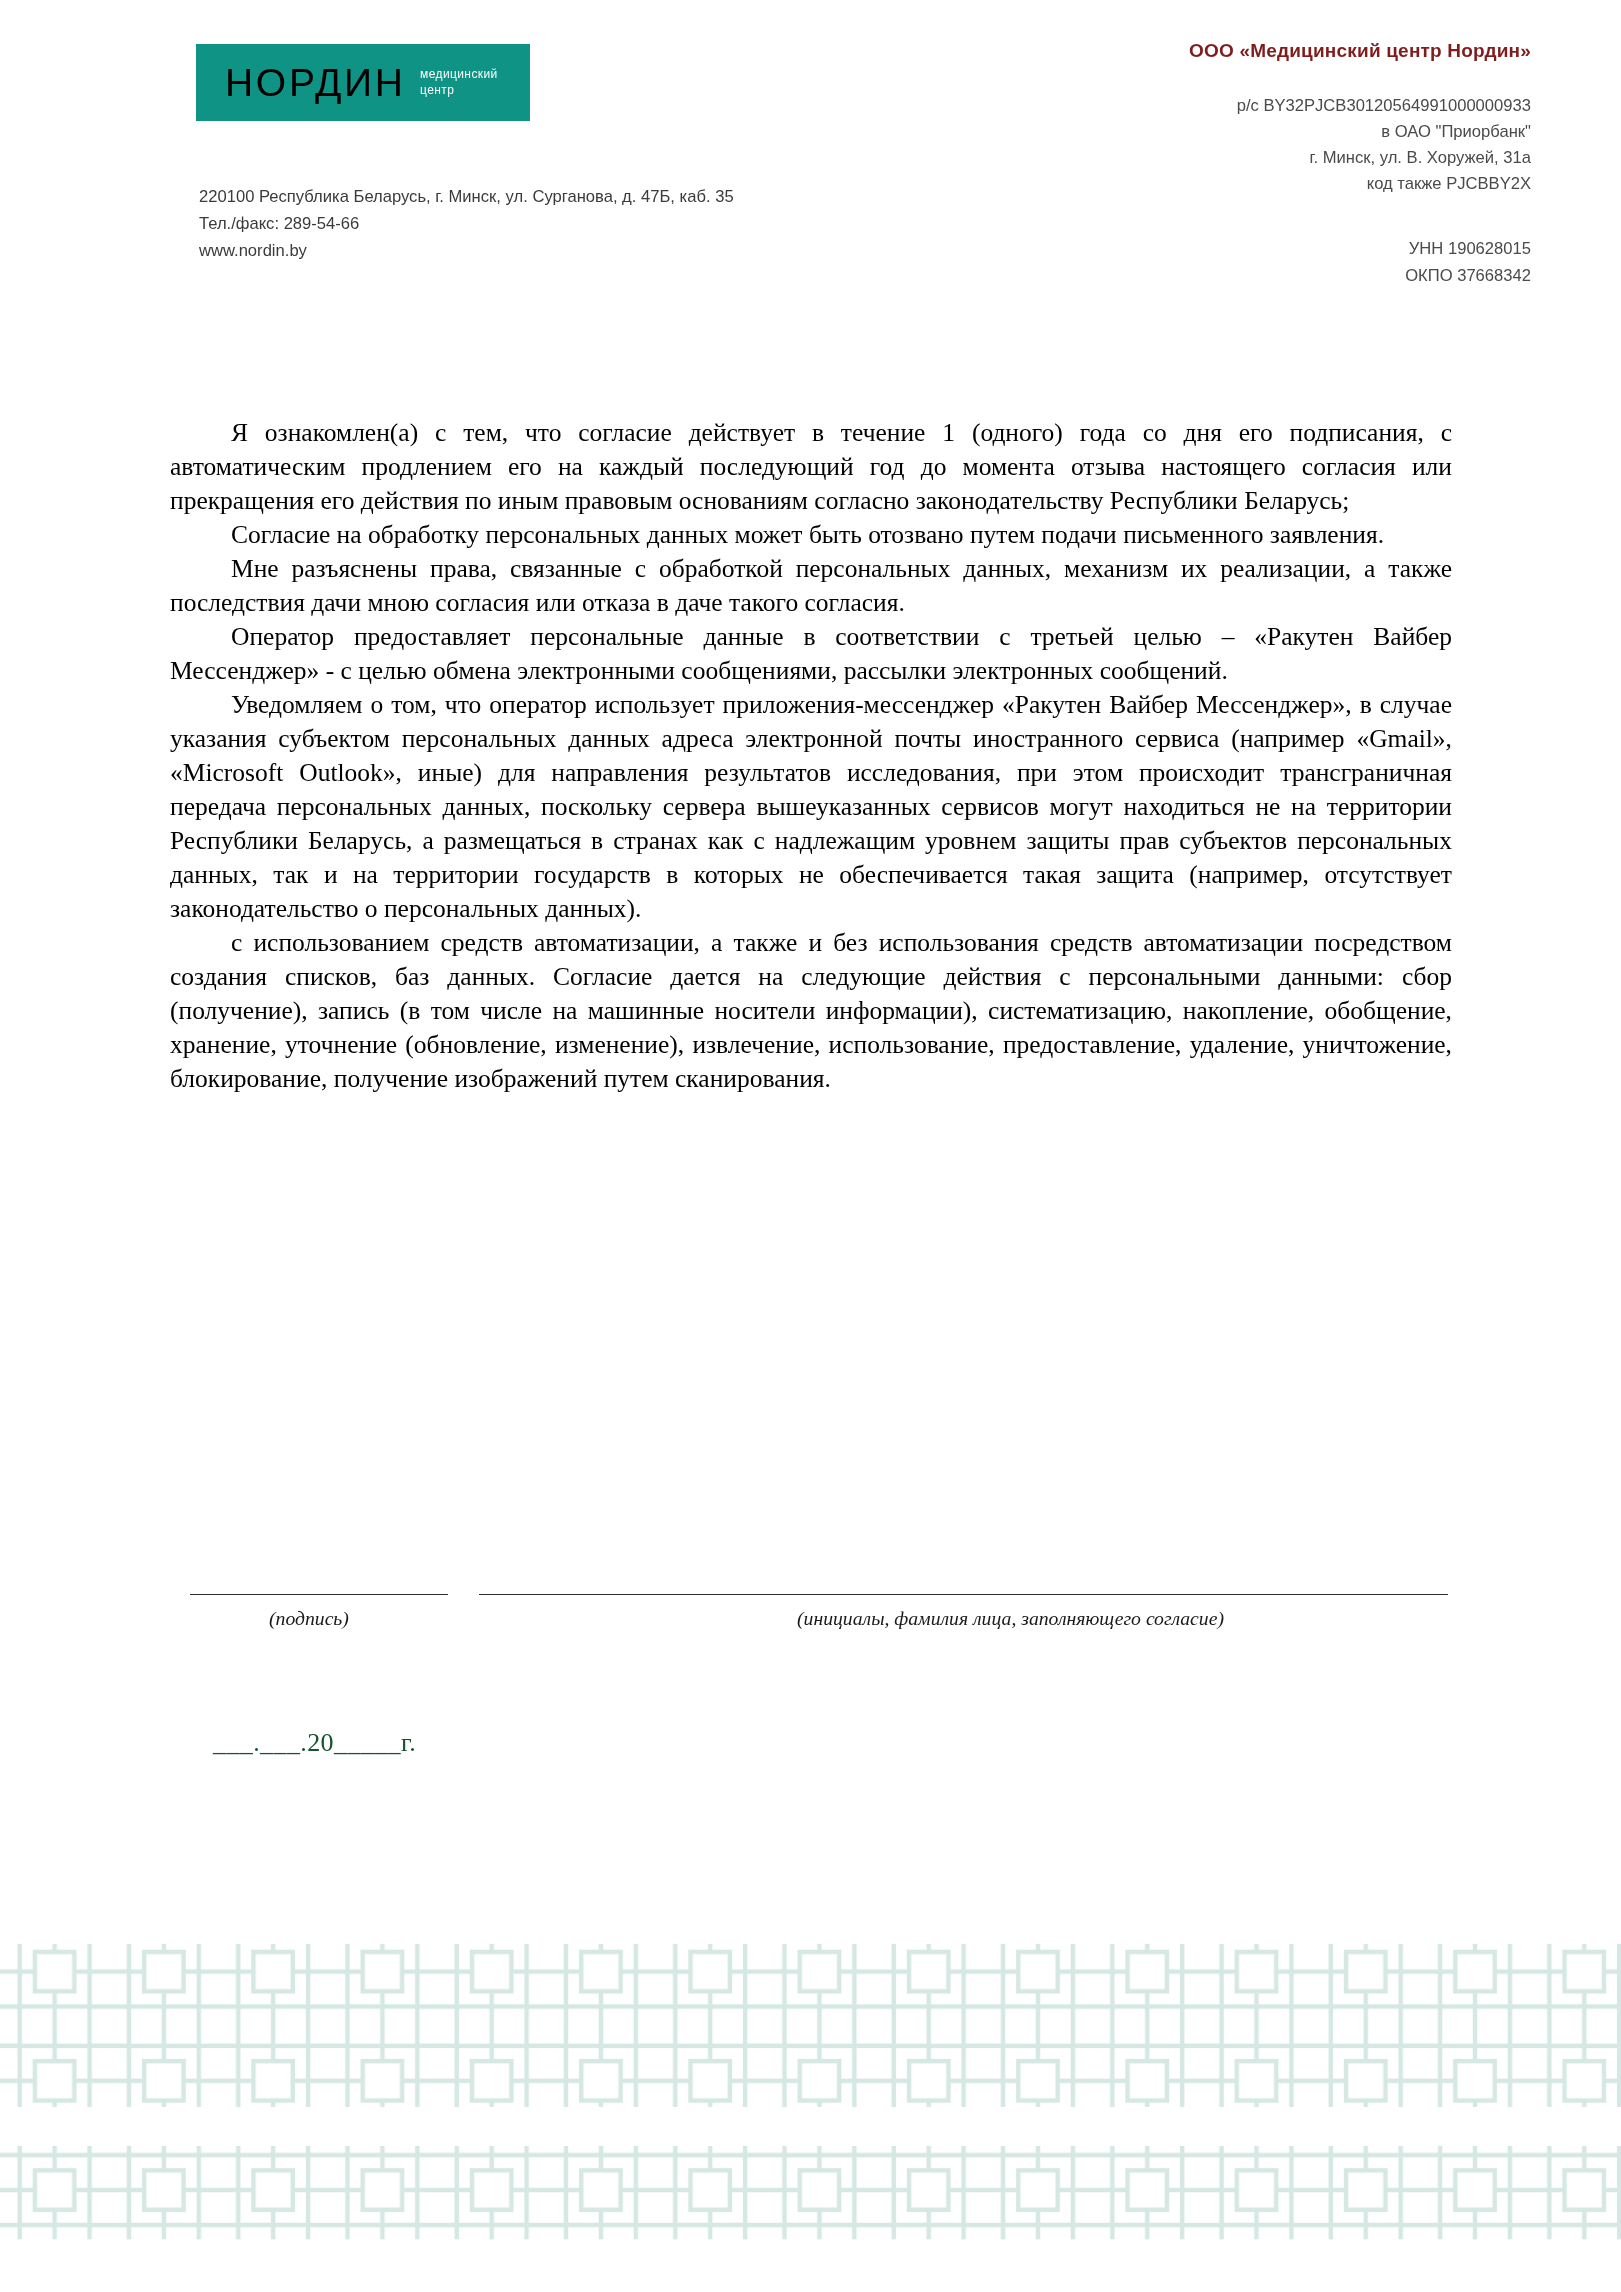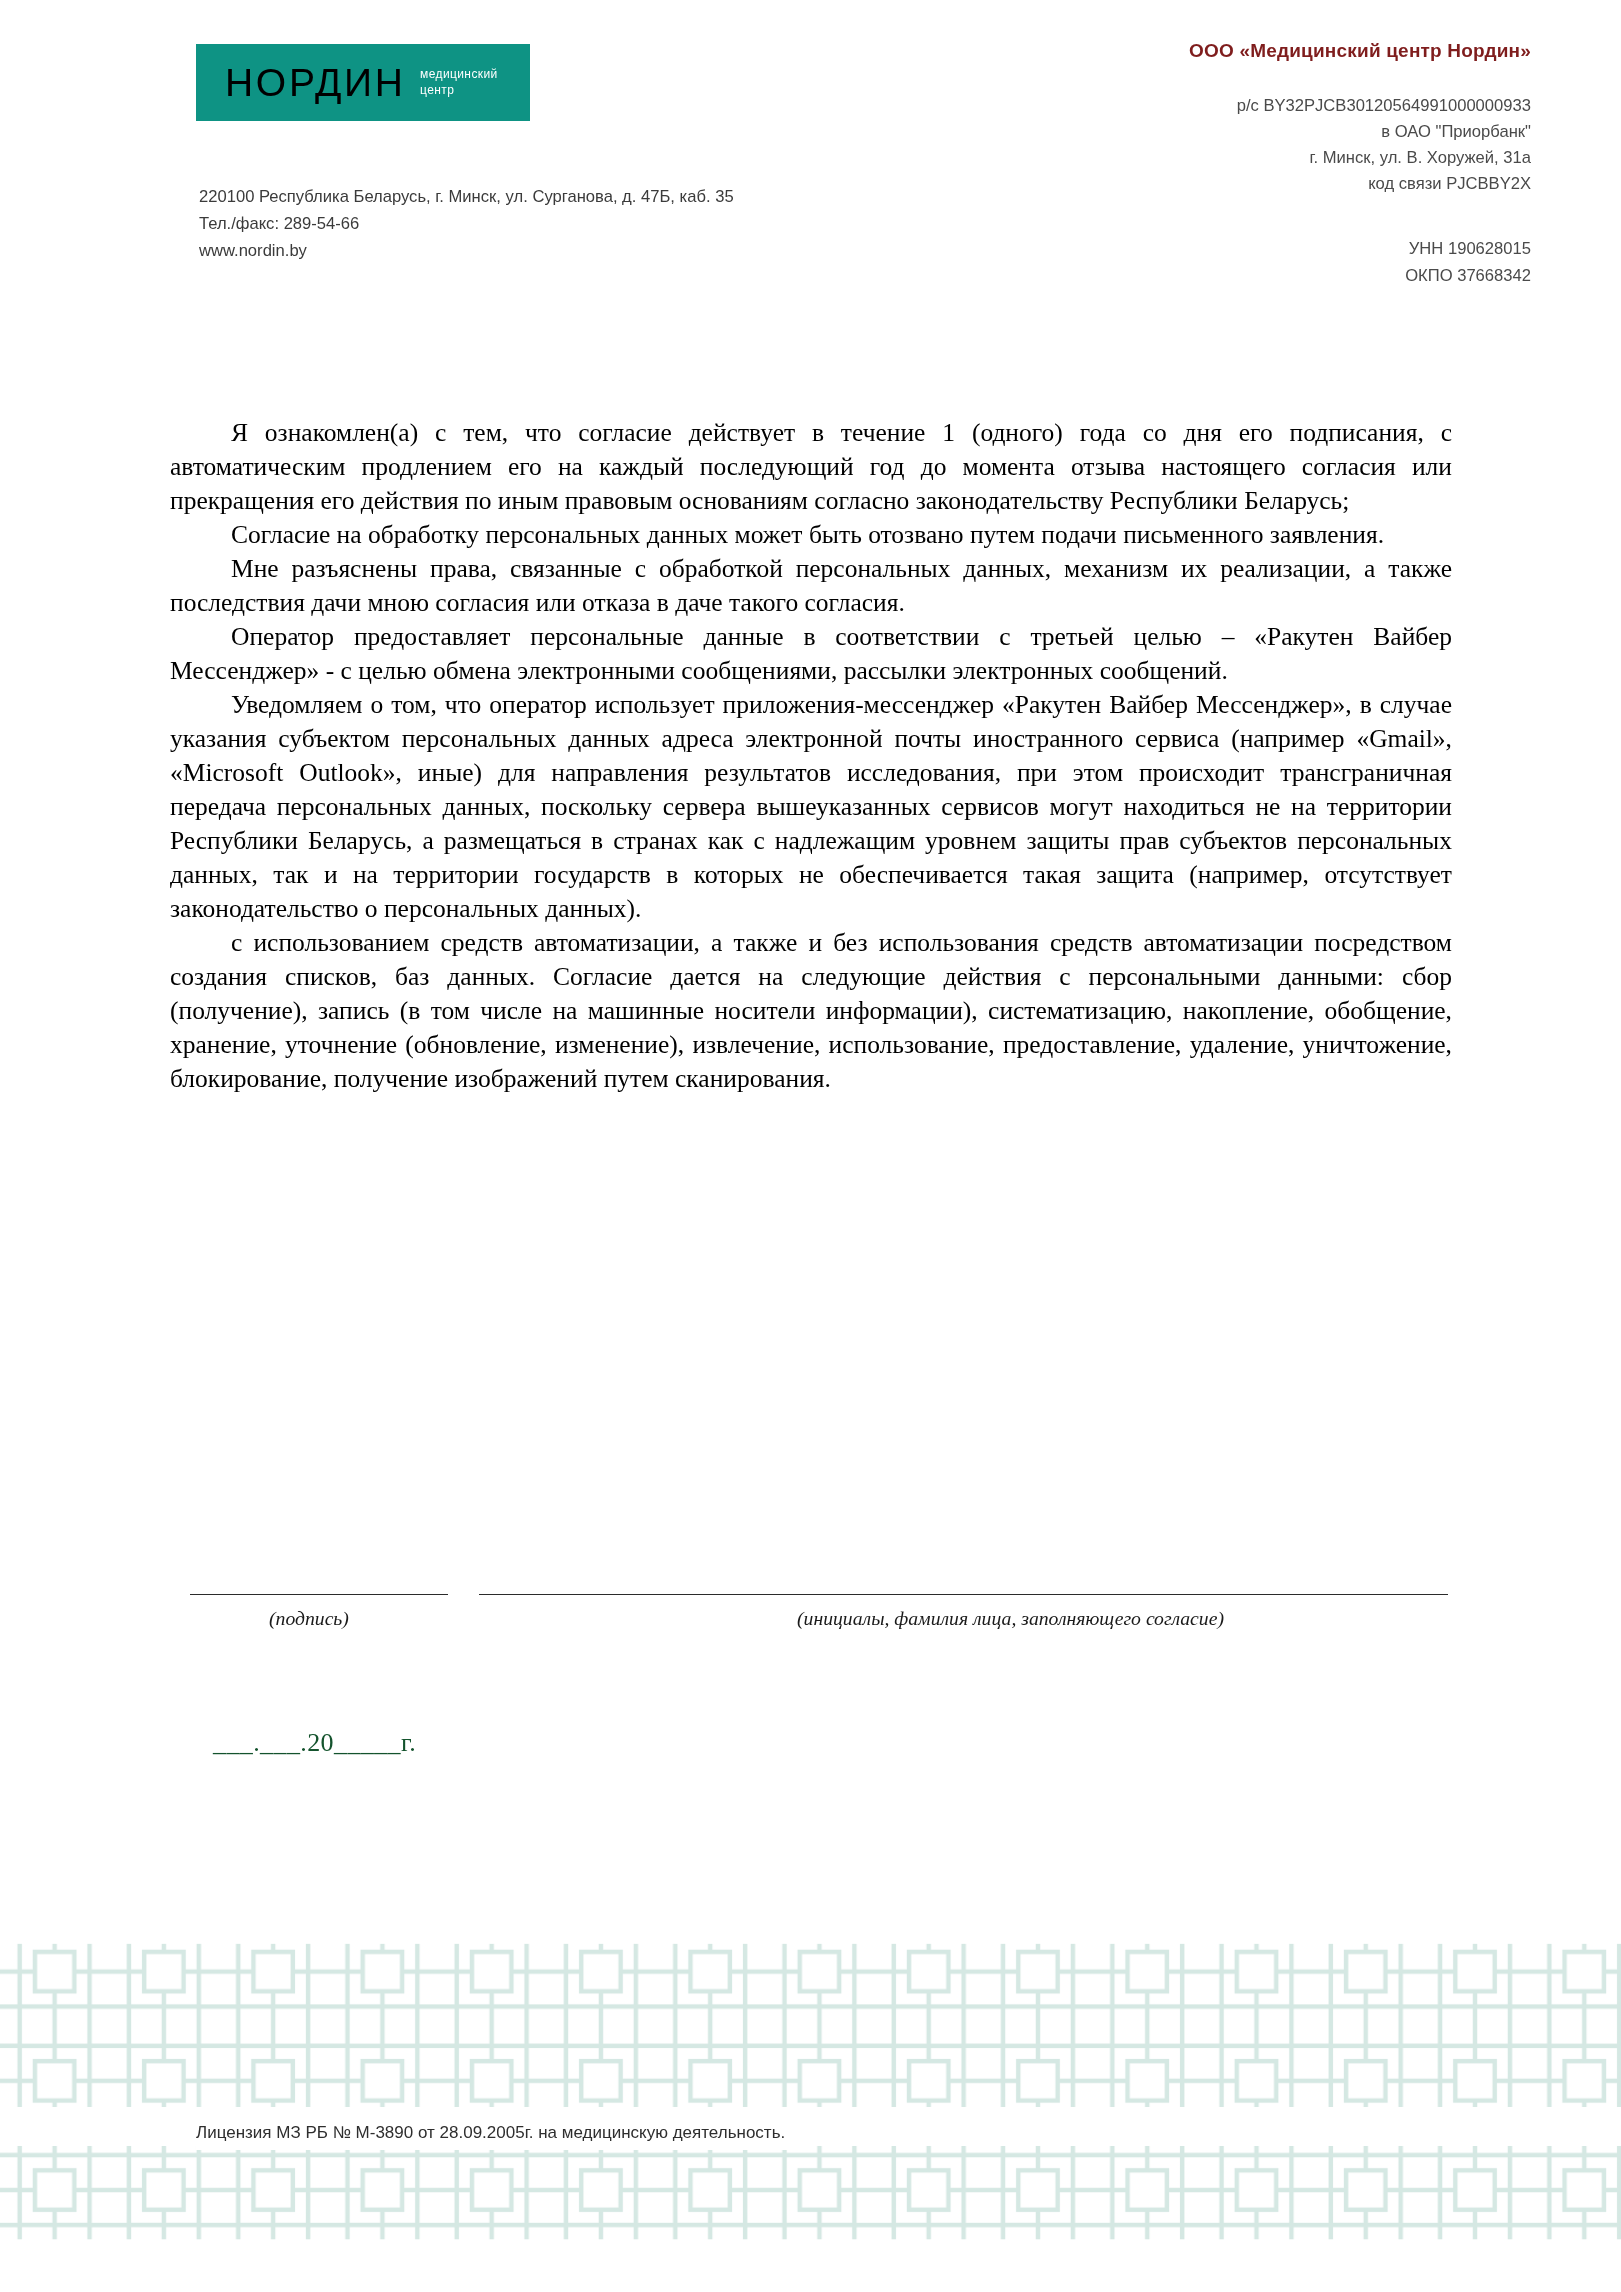--- a/index.html
+++ b/index.html
@@ -206,21 +206,21 @@
     <div>220100 Республика Беларусь, г. Минск, ул. Сурганова, д. 47Б, каб. 35</div>
     <div>Тел./факс: 289-54-66</div>
     <div>www.nordin.by</div>
   </div>
 
   <div class="bank-block">
     <div class="company-name">ООО «Медицинский центр Нордин»</div>
     <div class="bank-line">р/с BY32PJCB30120564991000000933</div>
     <div class="bank-line">в ОАО "Приорбанк"</div>
     <div class="bank-line">г. Минск, ул. В. Хоружей, 31а</div>
-    <div class="bank-line">код связи PJCBBY2X</div>
+    <div class="bank-line">код также PJCBBY2X</div>
   </div>
 
   <div class="reg-block">
     <div>УНН 190628015</div>
     <div>ОКПО 37668342</div>
   </div>
 
 </div>
 
 <div class="doc-body">
@@ -263,15 +263,14 @@
           <path d="M 61 -40 L 61 39"></path>
           <path d="M 61 83 L 61 162"></path>
           <path d="M -40 61 L 39 61"></path>
           <path d="M 83 61 L 162 61"></path>
         </g>
       </pattern>
     </defs>
     <rect x="0" y="30" width="1810" height="330" fill="url(#greek)"></rect>
   </svg>
   <div class="license-mask"></div>
-  <div class="footer-license">Лицензия МЗ РБ № М-3890 от 28.09.2005г. на медицинскую деятельность.</div>
 </div>
 
 
 </body></html>

